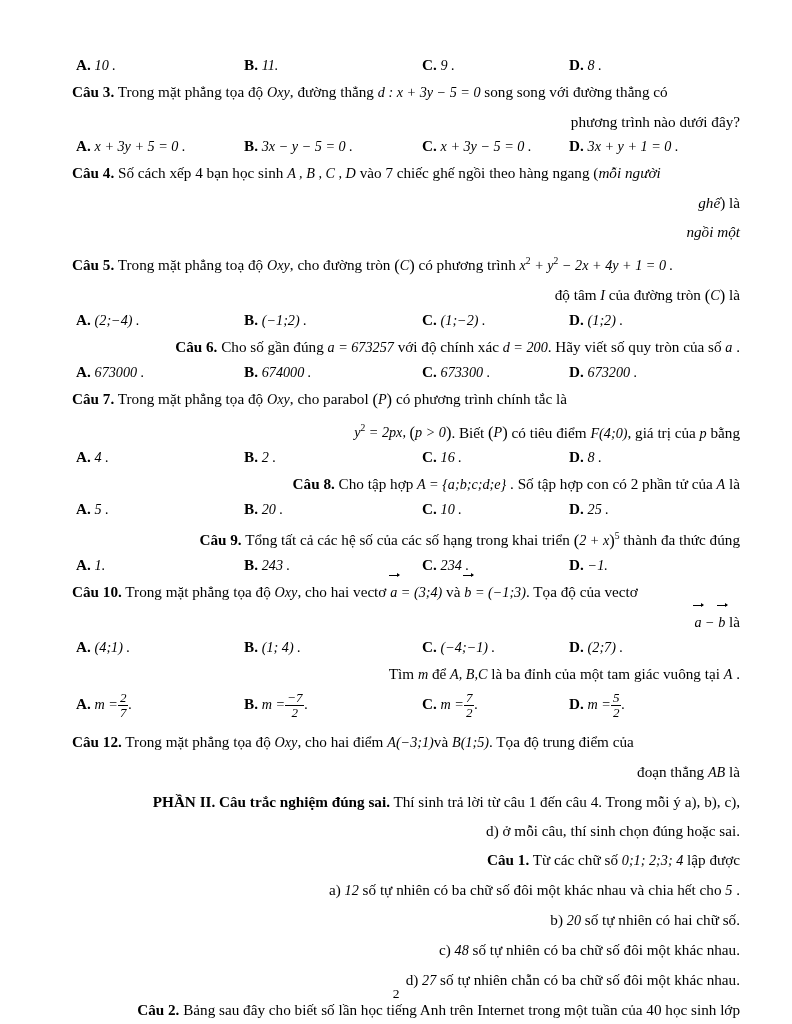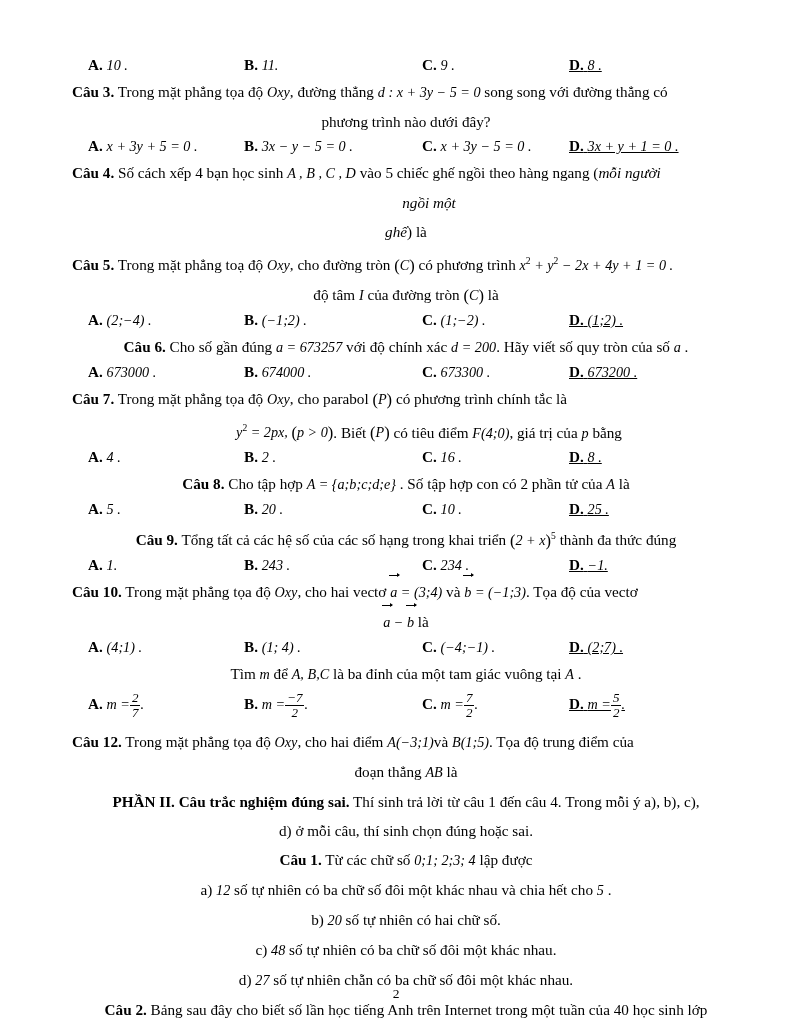--- a/index.html
+++ b/index.html
@@ -27,21 +27,21 @@
     top: 55px;
     width: 668px;
   }
   .q-line {
     font-size: 15.2px;
     line-height: 29px;
     margin: 0;
     text-align: justify;
     text-justify: inter-word;
   }
-  .q-line.nojust { text-align: center; }
+  .q-line.nojust { text-align: right; }
   b, .b { font-weight: bold; }
   .it { font-style: italic; }
   
   .m {
     font-family: "Liberation Serif", "DejaVu Serif", serif;
     font-style: italic;
     font-size: 14.2px;
   }
   .mn {
     font-family: "Liberation Serif", "DejaVu Serif", serif;
@@ -61,24 +61,24 @@
     line-height: 20.6px;
   }
   .answers.tall { height: 38px; }
   .ans {
     position: absolute;
     top: 0;
     white-space: nowrap;
   }
   .ans .lab { font-weight: bold; font-size: 15.2px; }
   .ans .val { font-size: 14.2px; }
-  .col-a { left: 16px; }
+  .col-a { left: 4px; }
   .col-b { left: 172px; }
   .col-c { left: 350px; }
-  .col-d { left: 497px; text-decoration: underline; }
+  .col-d { left: 497px; }
   
   .answers.tall .ans { top: 2px; }
   
   .vec {
     position: relative;
     display: inline-block;
     font-style: italic;
     font-size: 14.2px;
   }
   .vec::after {
@@ -137,23 +137,23 @@
 
     <div class="q-line"><b>Câu 3.</b> <span>Trong mặt phẳng tọa độ </span><span class="m">Oxy</span><span>, đường thẳng </span><span class="m">d : x + 3y − 5 = 0</span><span> song song với đường thẳng có</span></div>
     <div class="q-line nojust">phương trình nào dưới đây?</div>
     <div class="answers">
       <span class="ans col-a"><span class="lab">A.</span> <span class="val m">x + 3y + 5 = 0 .</span></span>
       <span class="ans col-b"><span class="lab">B.</span> <span class="val m">3x − y − 5 = 0 .</span></span>
       <span class="ans col-c"><span class="lab">C.</span> <span class="val m">x + 3y − 5 = 0 .</span></span>
       <span class="ans col-d"><span class="lab">D.</span> <span class="val m">3x + y + 1 = 0 .</span></span>
     </div>
 
-    <div class="q-line"><b>Câu 4.</b> <span>Số cách xếp 4 bạn học sinh </span><span class="m">A , B , C , D</span><span> vào 5 chiếc ghế ngồi theo hàng ngang (</span><span class="it">mỗi người</span></div>
+    <div class="q-line"><b>Câu 4.</b> <span>Số cách xếp 4 bạn học sinh </span><span class="m">A , B , C , D</span><span> vào 7 chiếc ghế ngồi theo hàng ngang (</span><span class="it">mỗi người</span></div>
+    <div class="q-line nojust"><span class="it">ghế</span><span>) là</span></div>
     <div class="q-line nojust indent1"><span class="it">ngồi một</span></div>
-    <div class="q-line nojust"><span class="it">ghế</span><span>) là</span></div>
 
     <div class="q-line"><b>Câu 5.</b> <span>Trong mặt phẳng toạ độ </span><span class="m">Oxy</span><span>, cho đường tròn </span><span class="mn"><span class="bigp">(</span><span class="m">C</span><span class="bigp">)</span></span><span> có phương trình </span><span class="m">x<sup class="exn">2</sup> + y<sup class="exn">2</sup> − 2x + 4y + 1 = 0 .</span></div>
     <div class="q-line nojust"><span>độ tâm </span><span class="m">I</span><span> của đường tròn </span><span class="mn"><span class="bigp">(</span><span class="m">C</span><span class="bigp">)</span></span><span> là</span></div>
     <div class="answers">
       <span class="ans col-a"><span class="lab">A.</span> <span class="val m">(2;−4) .</span></span>
       <span class="ans col-b"><span class="lab">B.</span> <span class="val m">(−1;2) .</span></span>
       <span class="ans col-c"><span class="lab">C.</span> <span class="val m">(1;−2) .</span></span>
       <span class="ans col-d"><span class="lab">D.</span> <span class="val m">(1;2) .</span></span>
     </div>
 

